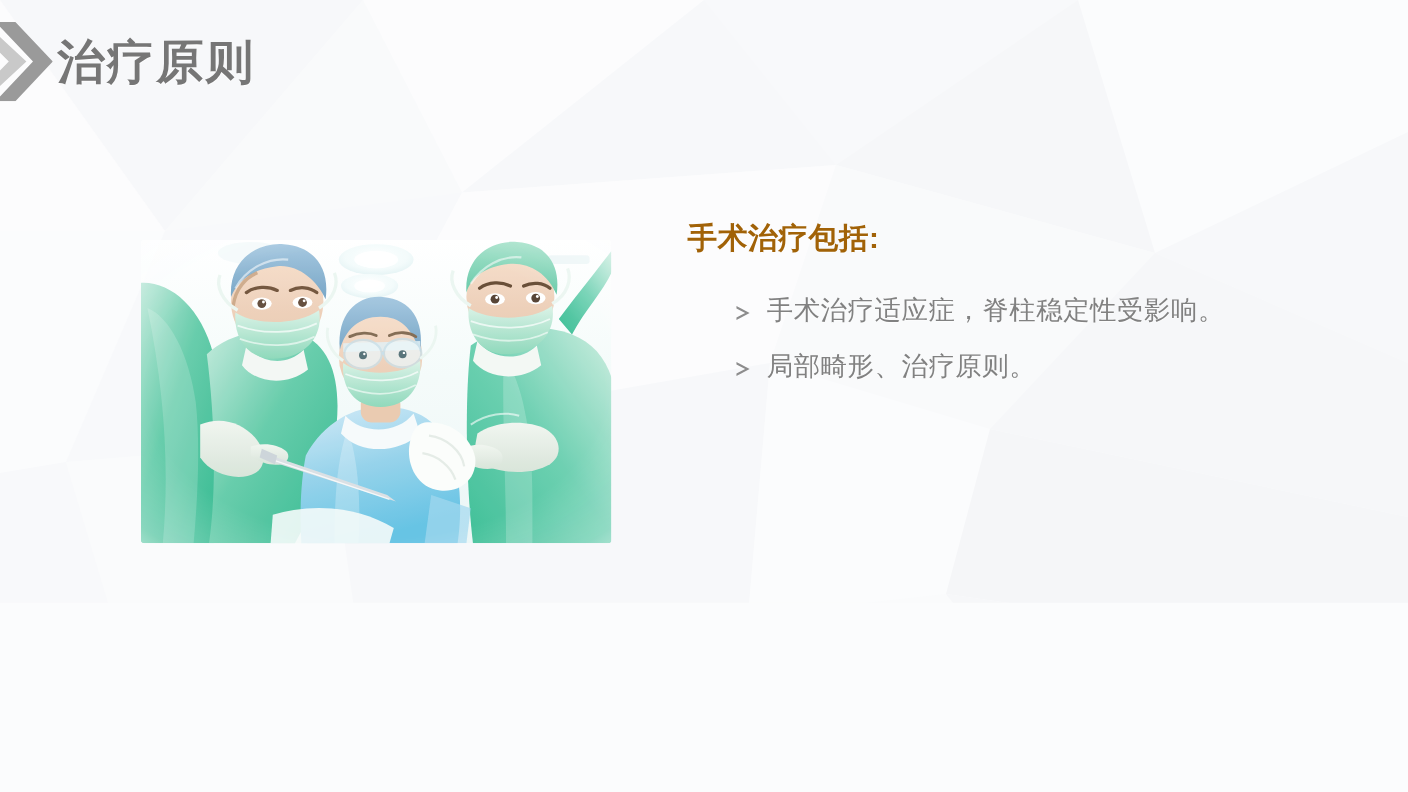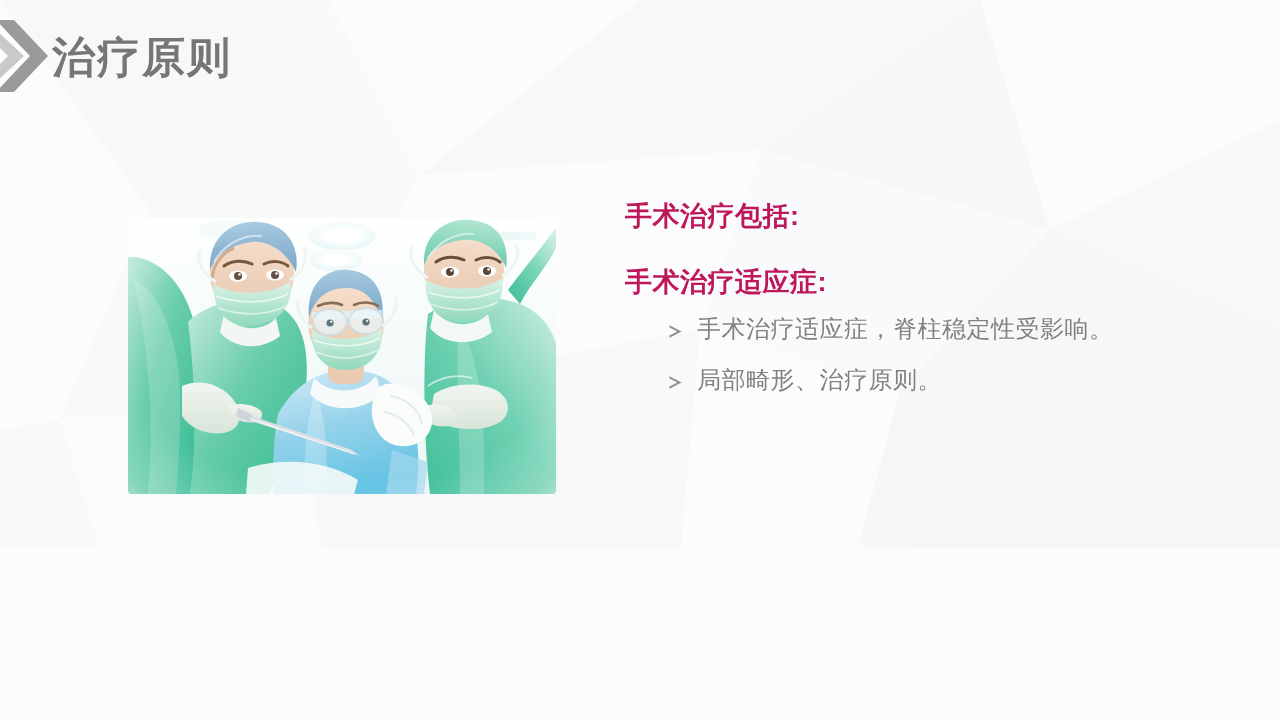--- a/index.html
+++ b/index.html
@@ -91,21 +91,21 @@
     top: 196px;
     width: 620px;
     z-index: 4;
   }
   .section { margin-bottom: 6px; }
   .section + .section { margin-top: 26px; }
 
   .sec-heading {
     font-size: 27px;
     font-weight: bold;
-    color: #be185d;
+    color: #a16207;
     line-height: 40px;
     letter-spacing: 0.5px;
     white-space: nowrap;
     text-shadow: 0 1px 1px rgba(255,255,255,0.8);
   }
 
   .bullets {
     list-style: none;
     margin: 6px 0 0 0;
     padding: 0 0 0 42px;
@@ -368,21 +368,20 @@
     </div>
   </div>
 
   <div class="content">
 
     <div class="section">
       <div class="sec-heading">手术治疗包括:</div>
     </div>
 
     <div class="section">
-      <div class="sec-heading">手术治疗适应症:</div>
       <div class="bullets">
         <div class="bullet-row">
           <span class="bullet-glyph">
             <svg width="17" height="17" viewBox="0 0 17 17">
               <path d="M2.5 2.2 L14.5 8.5 L2.5 14.8 L2.5 12.6 L10.4 8.5 L2.5 4.4 Z" fill="#8d8d8d"></path>
             </svg>
           </span>
           <span class="bullet-text">手术治疗适应症，脊柱稳定性受影响。</span>
         </div>
         <div class="bullet-row">

